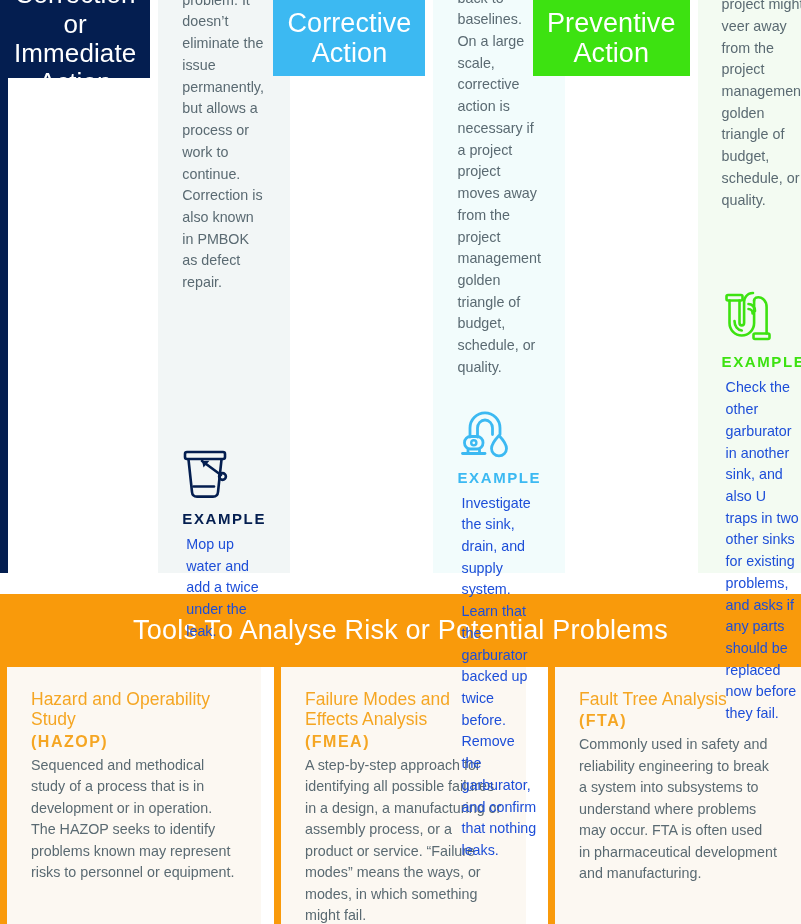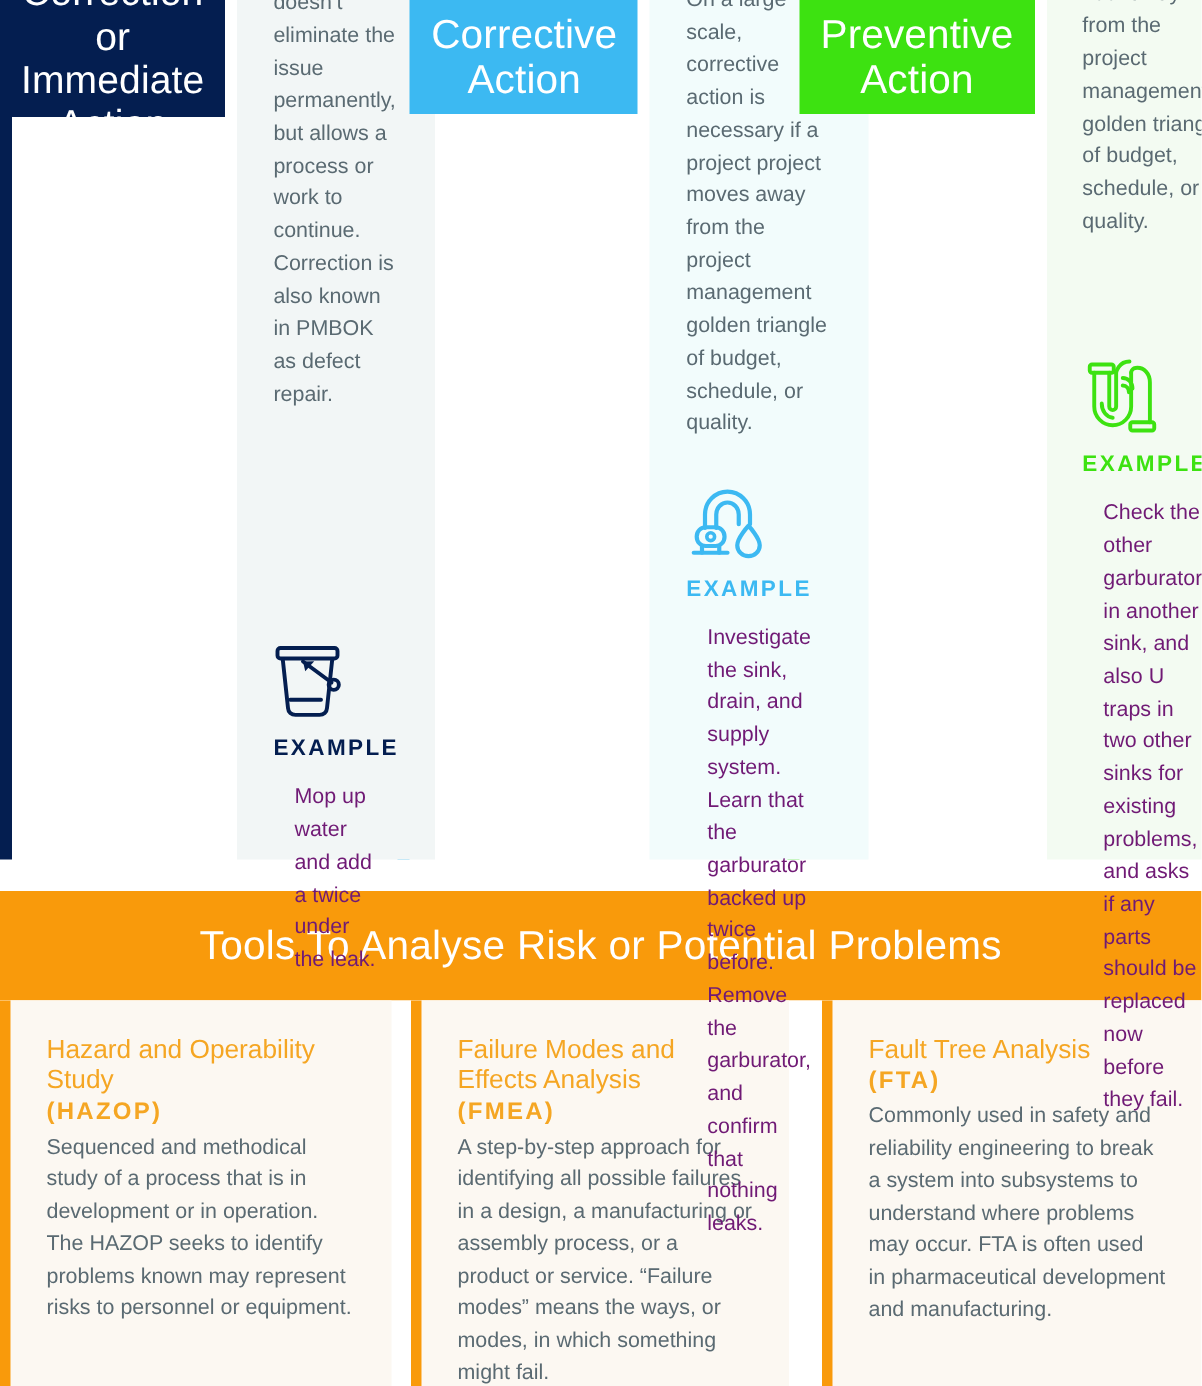--- a/index.html
+++ b/index.html
@@ -107,24 +107,24 @@
     font-size: 15px;
     font-weight: bold;
     letter-spacing: 1.6px;
     margin-bottom: 7px;
   }
   .col-1 .example-label { color: #041E50; }
   .col-2 .example-label { color: #3CB9F2; }
   .col-3 .example-label { color: #3DE211; }
 
   .example-text {
-    color: #701a75;
+    color: #1d4ed8;
     font-size: 14.3px;
     line-height: 1.52;
-    margin: 14px;
+    margin: 4px;
   }
   
   .col-1 .example-block { margin-top: 148px; }
   .col-2 .example-block { margin-top: 22px; }
   .col-3 .example-block { margin-top: 74px; }
 
   
   .banner {
     position: absolute;
     left: 0; top: 594px;

